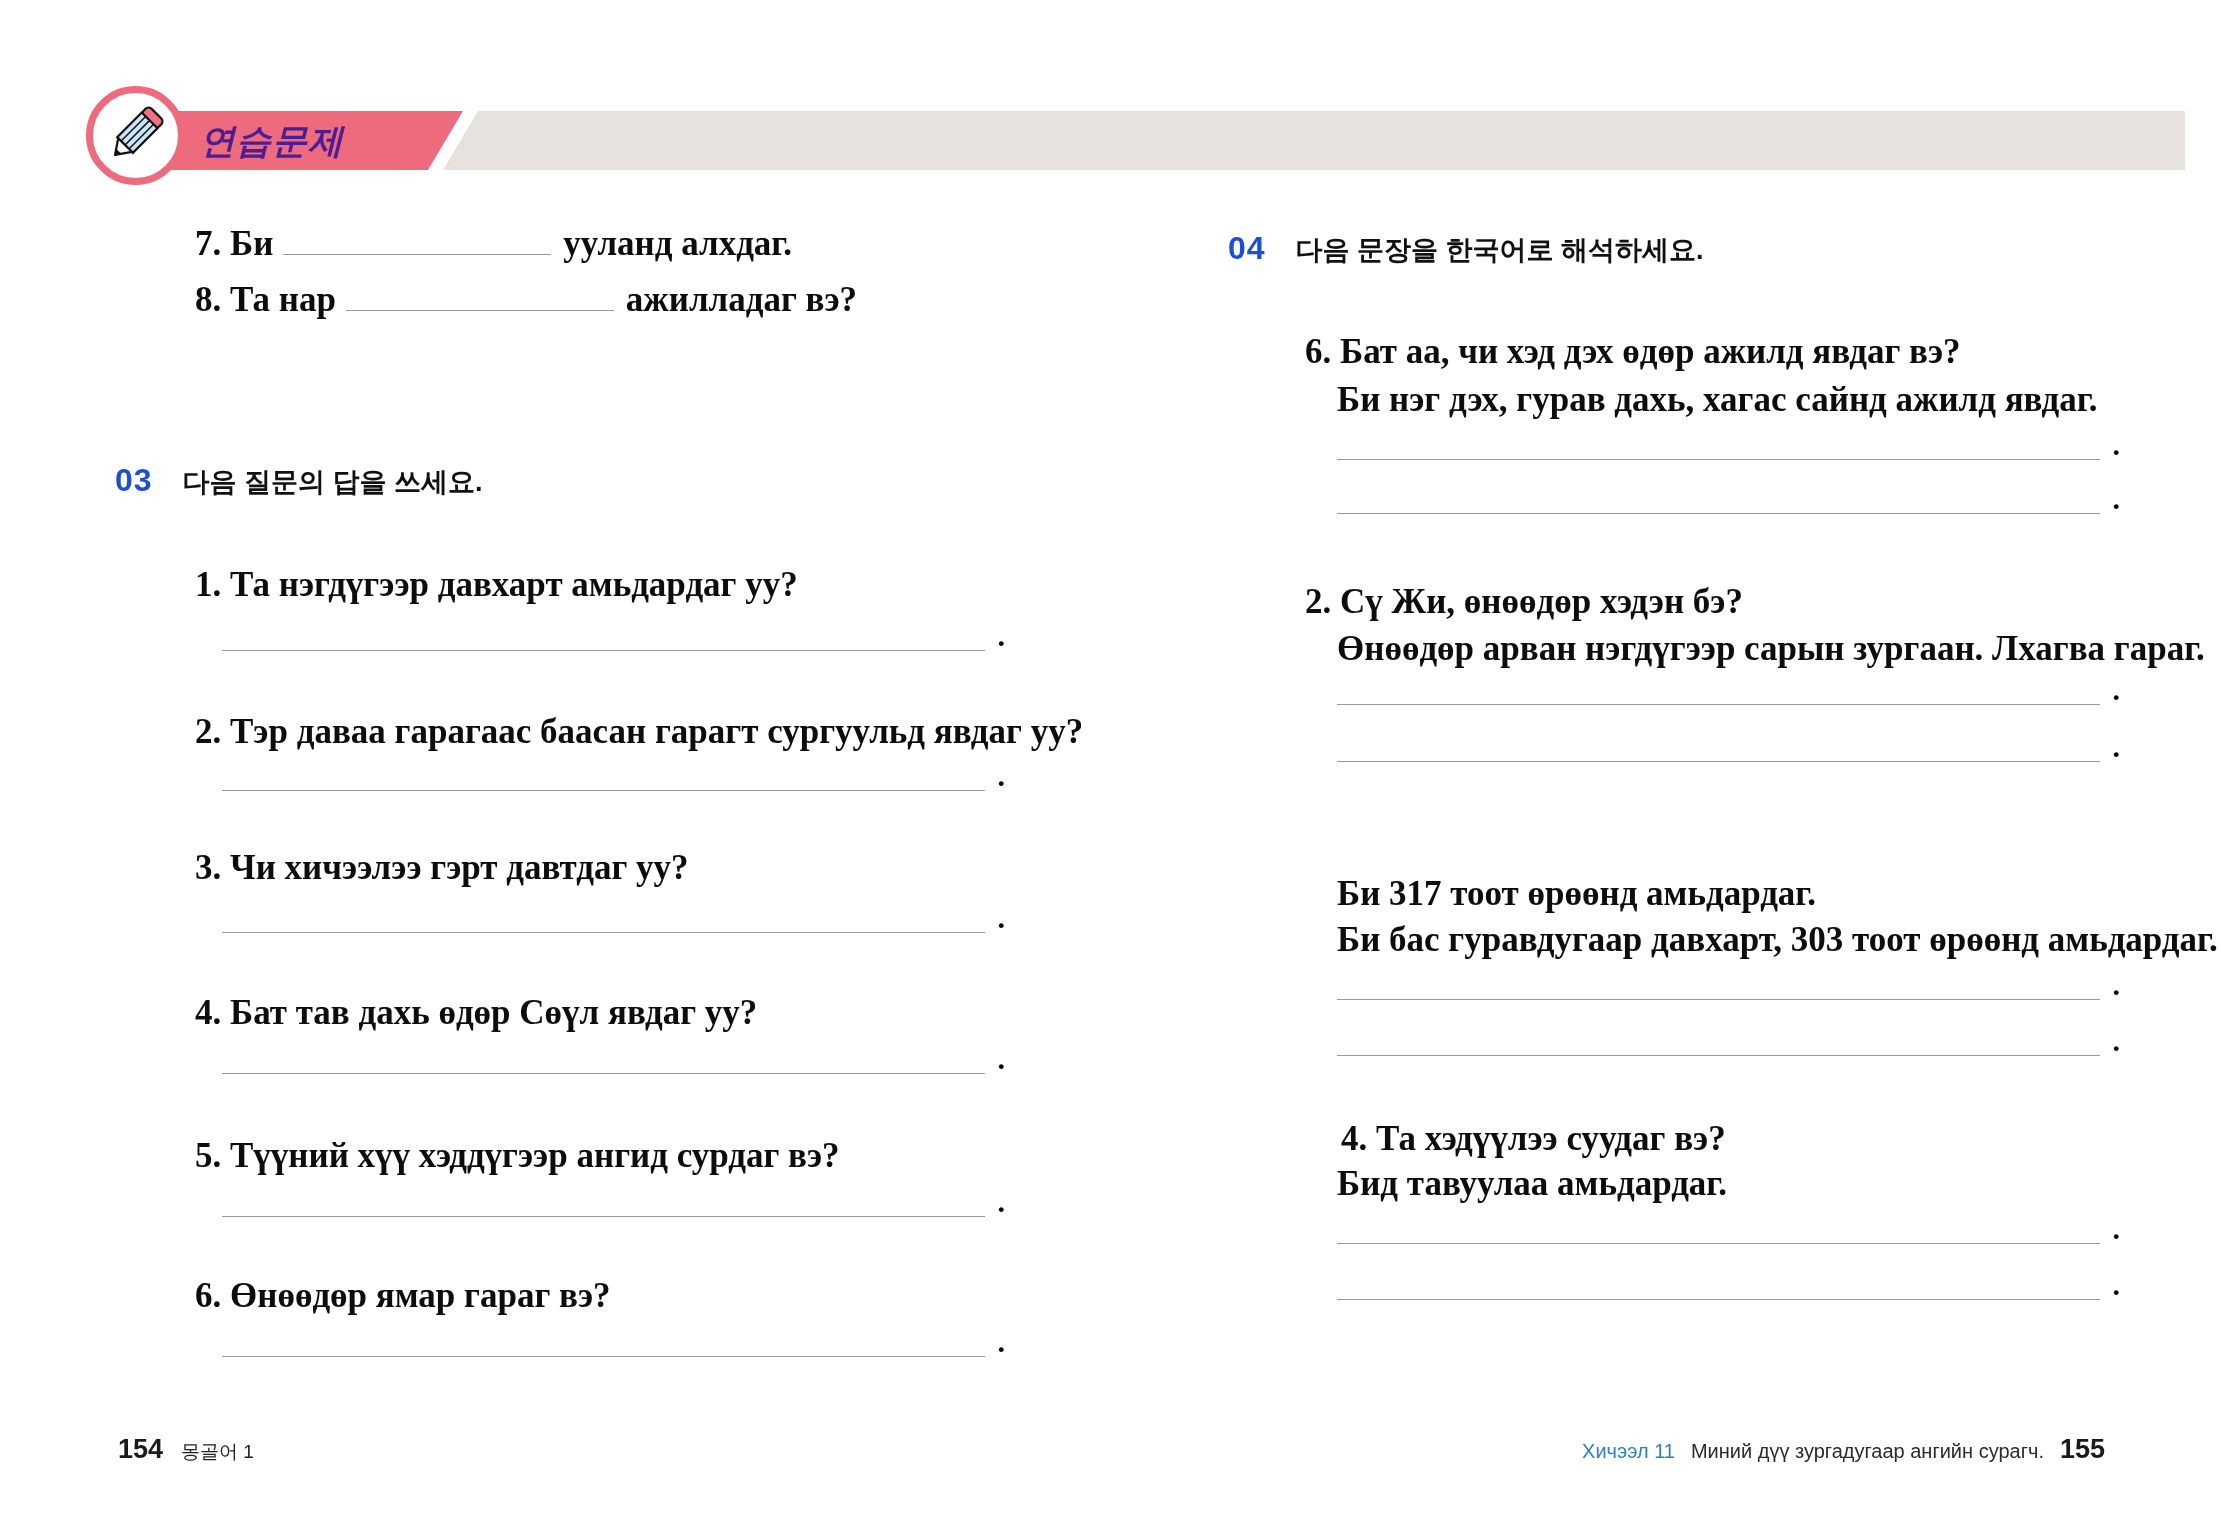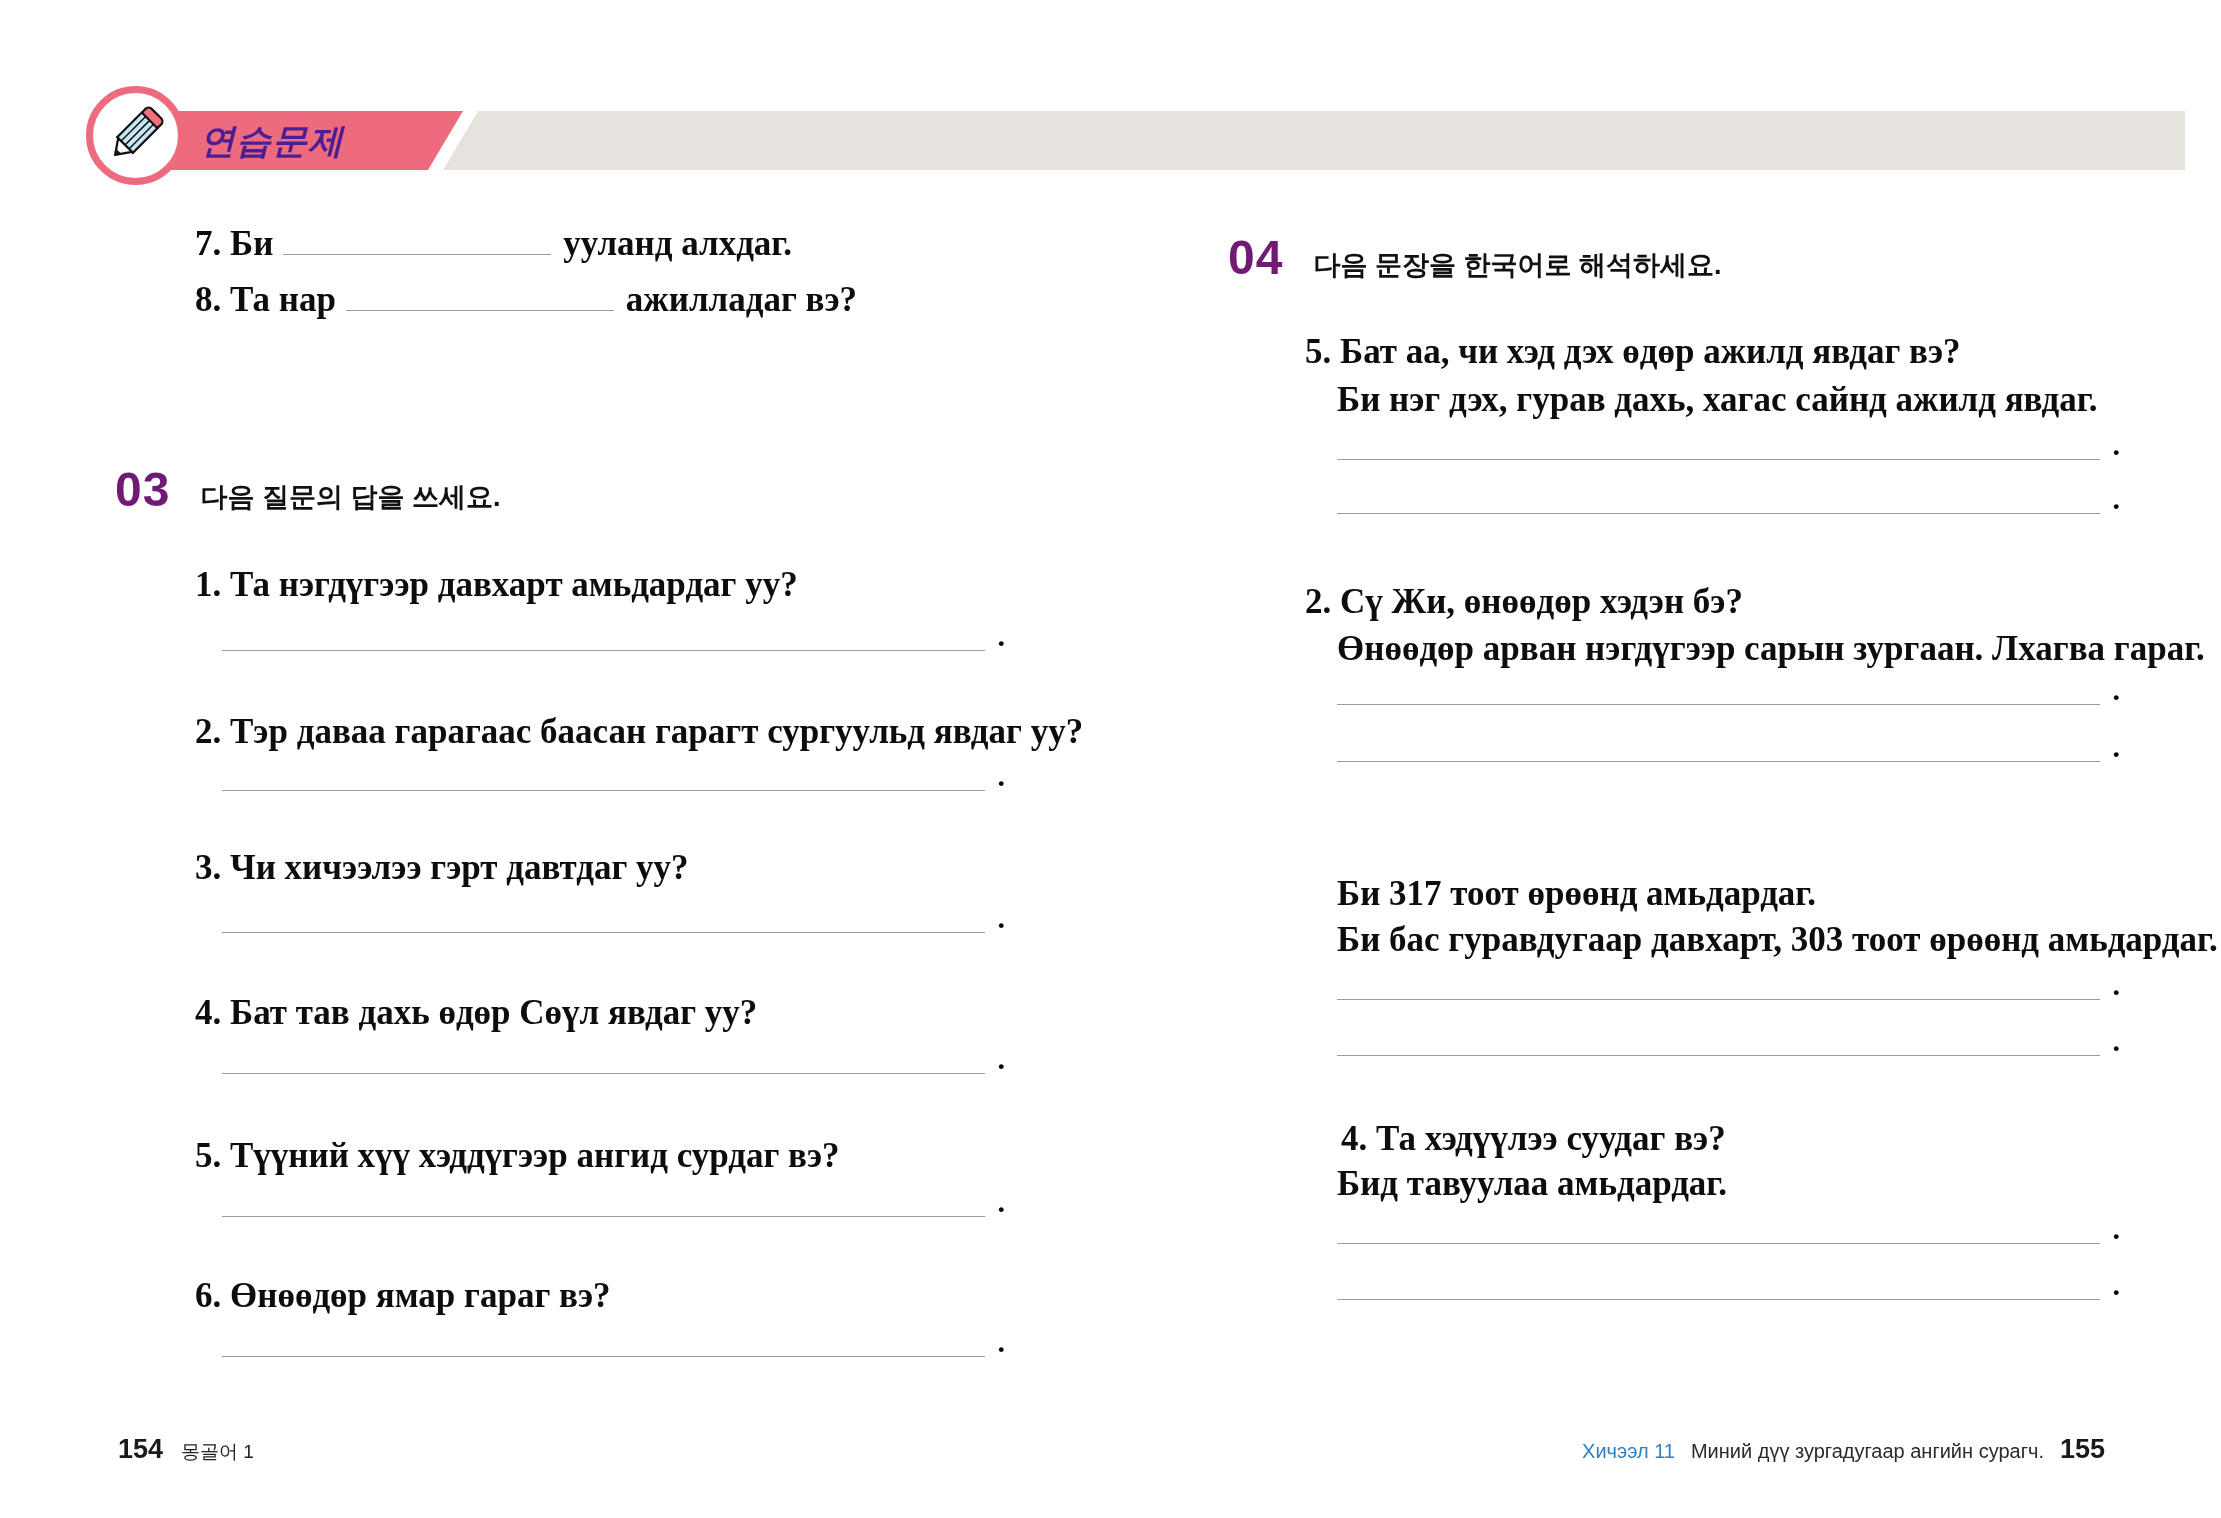--- a/index.html
+++ b/index.html
@@ -18,21 +18,21 @@
           background:#ffffff;border:7px solid #ED6B7D;box-sizing:border-box;z-index:3;
           display:flex;align-items:center;justify-content:center;}
 
   
   .q{position:absolute;font-weight:700;font-size:35px;white-space:nowrap;}
   .ansline{position:absolute;height:0;border-top:1.6px solid #9B9B9B;}
   .ansline .dot{position:absolute;right:-20px;top:-32px;font-weight:700;font-size:30px;color:#000;}
 
   .sec-head{position:absolute;display:flex;align-items:baseline;gap:30px;
           font-family:"Liberation Sans","DejaVu Sans",sans-serif;white-space:nowrap;}
-  .sec-num{font-weight:700;font-size:48px;color:#701a75;letter-spacing:1px;}
+  .sec-num{font-weight:700;font-size:32px;color:#1d4ed8;letter-spacing:1px;}
   .sec-instr{font-weight:700;font-size:27px;color:#111;}
 
   .blank{display:inline-block;width:268px;height:4px;border-bottom:1.6px solid #9B9B9B;
          margin:0 12px 0 10px;}
 
   
   .footer-left{position:absolute;left:118px;top:1434px;display:flex;align-items:baseline;gap:18px;
           font-family:"Liberation Sans","DejaVu Sans",sans-serif;white-space:nowrap;}
   .footer-right{position:absolute;right:116px;top:1434px;display:flex;align-items:baseline;gap:16px;
           font-family:"Liberation Sans","DejaVu Sans",sans-serif;white-space:nowrap;}
@@ -106,21 +106,21 @@
   <div class="q" style="left:195px;top:1276px;">6. Өнөөдөр ямар гараг вэ?</div>
   <div class="ansline" style="left:222px;top:1356px;width:763px;">
       <span class="dot">.</span>
     </div>
 
   <div class="sec-head" style="left:1228px;top:230px;">
     <span class="sec-num">04</span>
     <span class="sec-instr">다음 문장을 한국어로 해석하세요.</span>
   </div>
 
-  <div class="q" style="left:1305px;top:332px;">5. Бат аа, чи хэд дэх өдөр ажилд явдаг вэ?</div>
+  <div class="q" style="left:1305px;top:332px;">6. Бат аа, чи хэд дэх өдөр ажилд явдаг вэ?</div>
   <div class="q" style="left:1337px;top:380px;">Би нэг дэх, гурав дахь, хагас сайнд ажилд явдаг.</div>
   <div class="ansline" style="left:1337px;top:459px;width:763px;">
       <span class="dot">.</span>
     </div>
   <div class="ansline" style="left:1337px;top:513px;width:763px;">
       <span class="dot">.</span>
     </div>
 
   <div class="q" style="left:1305px;top:582px;">2. Сү Жи, өнөөдөр хэдэн бэ?</div>
   <div class="q" style="left:1337px;top:629px;">Өнөөдөр арван нэгдүгээр сарын зургаан. Лхагва гараг.</div>

